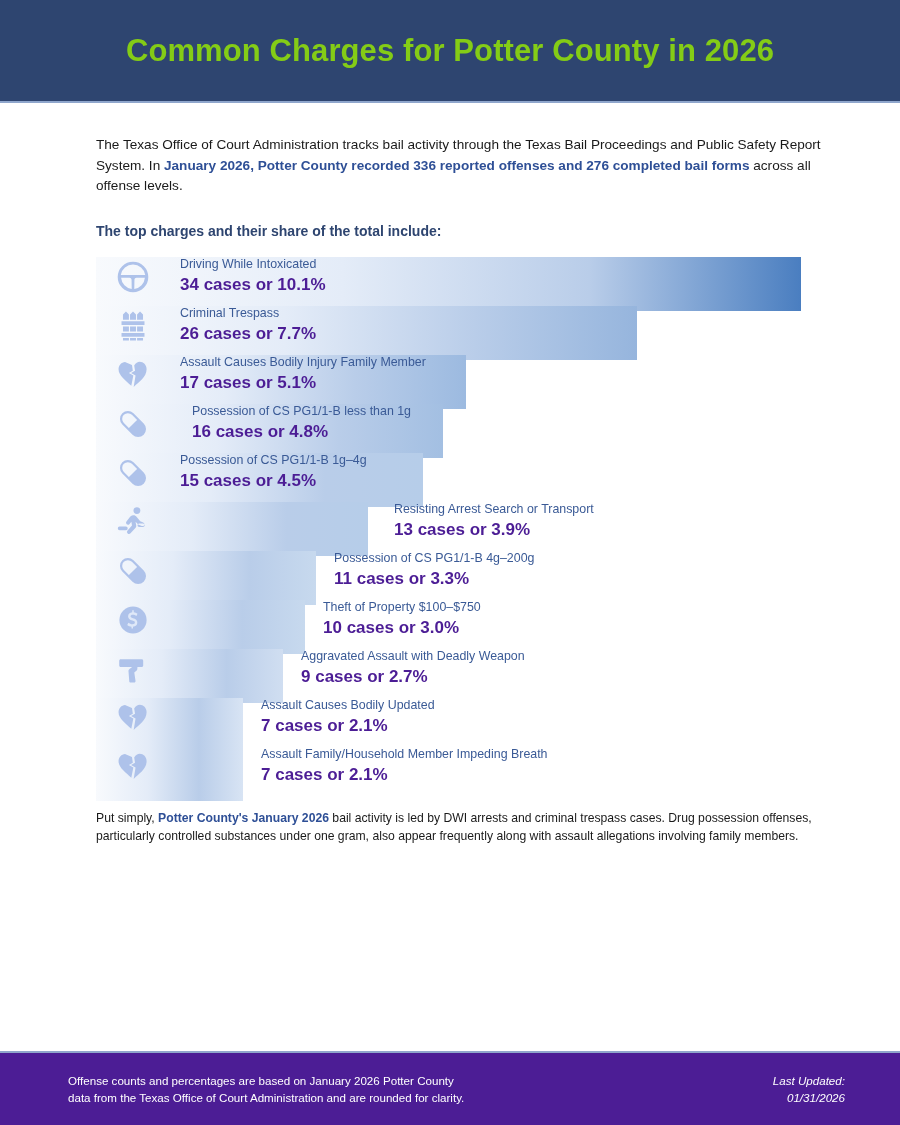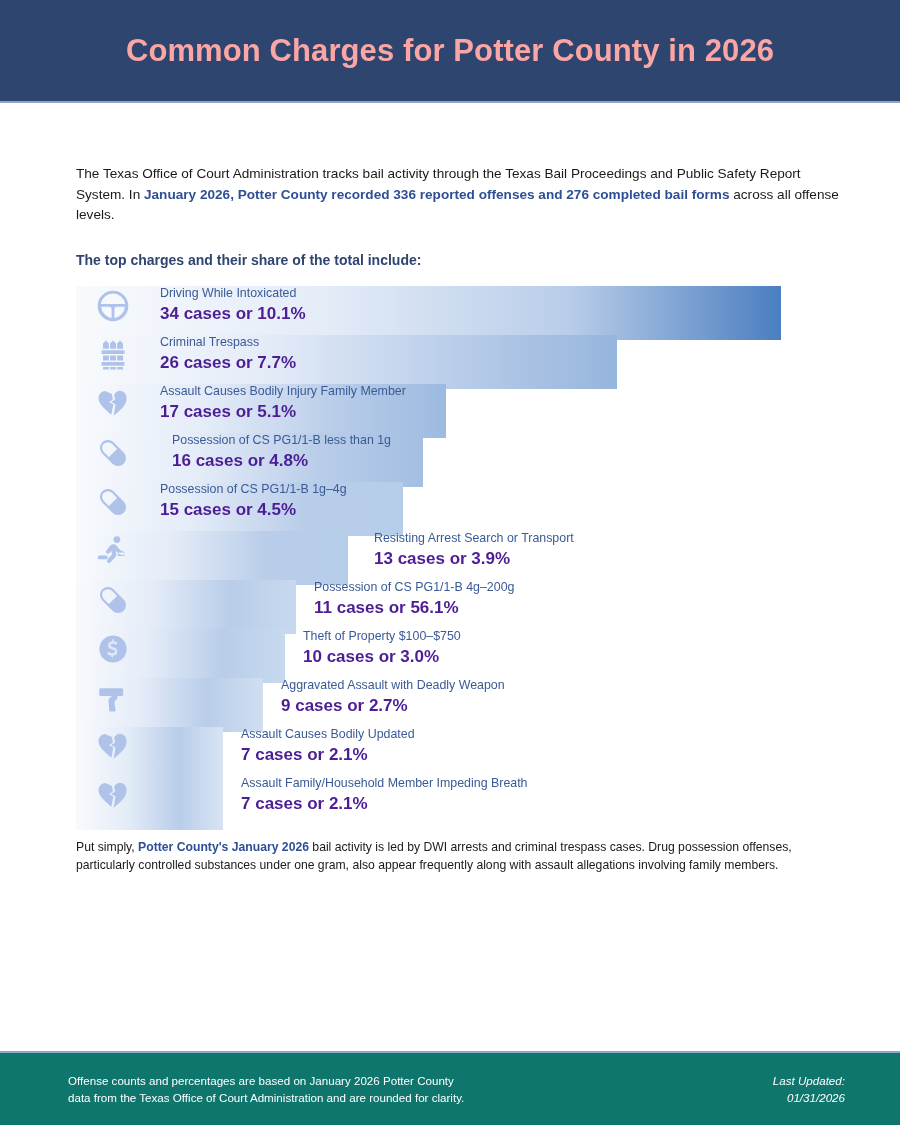--- a/index.html
+++ b/index.html
@@ -15,29 +15,29 @@
 
   
   .header{
     height:101px;
     background:#2e4570;
     border-bottom:2px solid #8fa6cc;
     display:flex;align-items:center;justify-content:center;
     flex:0 0 auto;
   }
   .header-title{
-    color:#fca5a5;
+    color:#84cc16;
     font-size:31px;
     font-weight:bold;
     letter-spacing:0.1px;
     text-align:right;
   }
 
   
-  .body-wrap{flex:1 1 auto;padding:0 52px 0 76px;position:relative;margin-top:29px;}
+  .body-wrap{flex:1 1 auto;padding:0 52px 0 96px;position:relative;}
 
   .intro{
     margin-top:32px;
     font-size:13.6px;
     line-height:20.5px;
     color:#1a1a1a;
     max-width:790px;
   }
   .hl{color:#2e4f96;font-weight:bold;}
 
@@ -78,21 +78,21 @@
     font-size:12.2px;
     line-height:18px;
     color:#1a1a1a;
     max-width:800px;
   }
 
   
   .footer{
     flex:0 0 auto;
     height:72px;
-    background:#0f766e;
+    background:#4c1d95;
     border-top:2px solid #8fa6cc;
     display:flex;align-items:center;justify-content:space-between;
     padding:0 55px 0 68px;
     color:#ffffff;
   }
   .footer-left{font-size:11.6px;line-height:17px;}
   .footer-right{font-size:11.6px;line-height:17px;text-align:right;font-style:italic;}
 </style>
 </head>
 <body>
@@ -194,21 +194,21 @@
           <div class="icon">
             <svg viewBox="0 0 40 40">
               <g transform="rotate(-45 20 20)">
                 <rect x="12" y="3.5" width="16" height="33" rx="8" fill="none" stroke="#aec2ea" stroke-width="2.6"></rect>
                 <path d="M12 20h16v8.5a8 8 0 0 1-8 8 8 8 0 0 1-8-8V20z"></path>
               </g>
             </svg>
           </div>
           <div class="labels" style="left: 238px;">
             <div class="lbl-name">Possession of CS PG1/1-B 4g–200g</div>
-            <div class="lbl-val">11 cases or 56.1%</div>
+            <div class="lbl-val">11 cases or 3.3%</div>
           </div>
         </div>
         <div class="row">
           <div class="bar" style="width: 209px; --barend: #c7d9ee;"></div>
           <div class="icon">
             <svg viewBox="0 0 40 40">
               <circle cx="20" cy="20" r="16"></circle>
               <path d="M20.9 8.6h-1.8v2.2c-2.9.3-4.9 2.1-4.9 4.8 0 2.9 2 4.2 5 5 2.3.6 3 1.2 3 2.3 0 1.2-1.1 2-2.8 2-1.9 0-3.5-.8-4.8-1.8l-1.4 2.7c1.4 1.1 3.2 1.8 5 2v2.2h1.8v-2.2c3.1-.3 5.1-2.2 5.1-5 0-2.9-2-4.2-5.1-5-2.3-.6-2.9-1.1-2.9-2.1 0-1.1 1-1.8 2.6-1.8 1.6 0 3.1.6 4.3 1.5l1.3-2.7c-1.2-.9-2.7-1.5-4.4-1.7V8.6z" fill="#dfe8f8"></path>
             </svg>
           </div>

